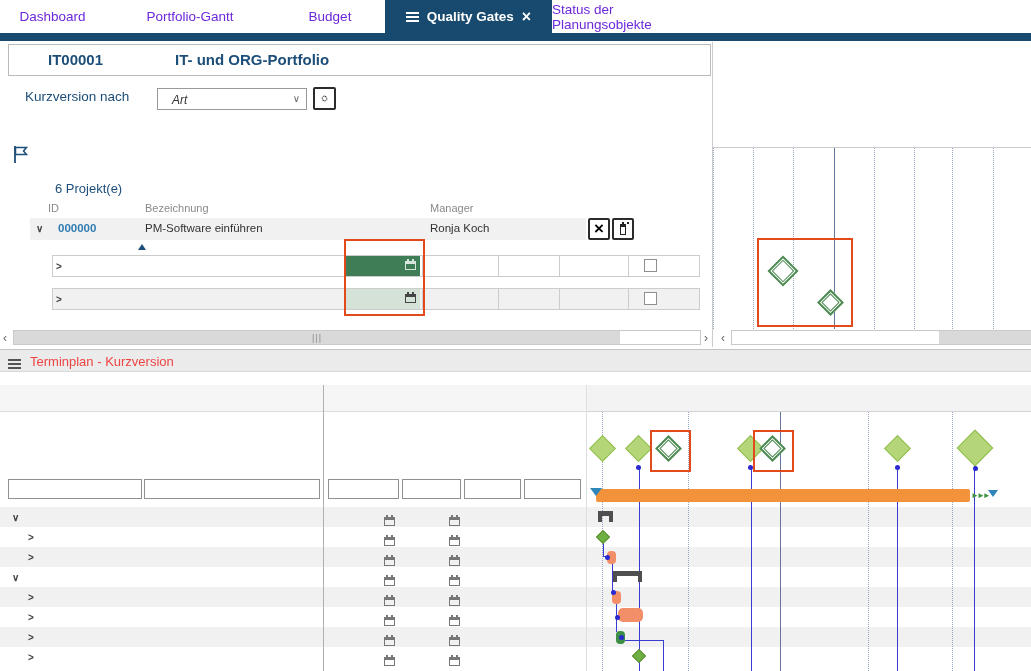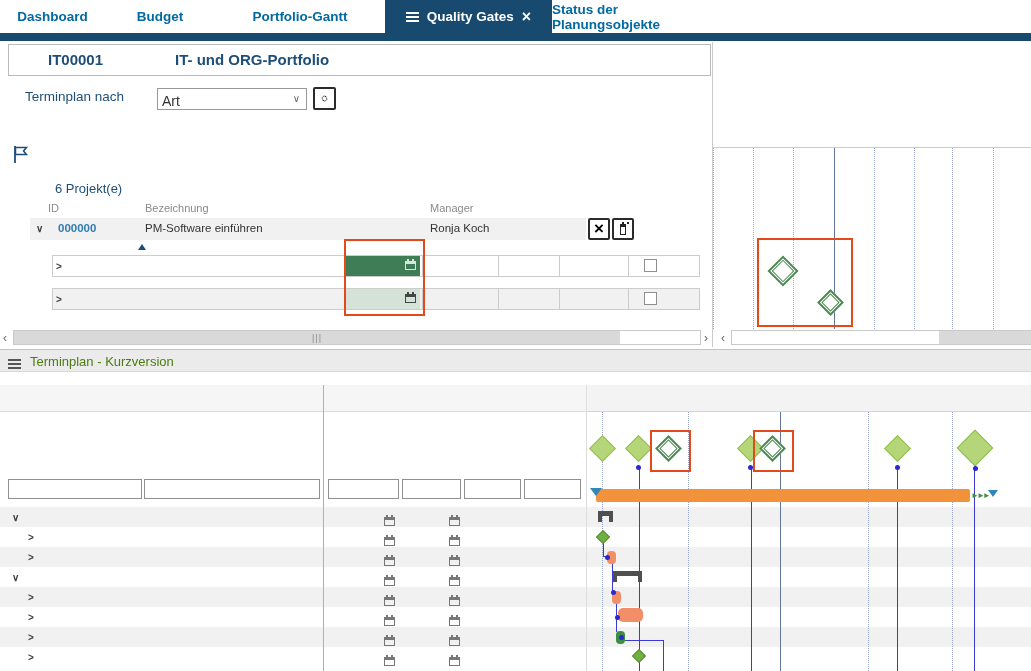--- a/index.html
+++ b/index.html
@@ -2,21 +2,21 @@
 <html><head>
 <meta charset="utf-8">
 <style>
   html,body{margin:0;padding:0;background:#fff;}
   #app{position:relative;width:1031px;height:671px;overflow:hidden;
        font-family:"Liberation Sans",sans-serif;color:#333;background:#fff;}
   .abs{position:absolute;}
   
   #tabbar{position:absolute;left:0;top:0;width:1031px;height:33px;display:flex;background:#fff;}
   .tab{height:33px;display:flex;align-items:center;justify-content:center;gap:8px;
-       font-size:13.5px;color:#0369a1;cursor:default;box-sizing:border-box;font-weight:bold;}
+       font-size:13.5px;color:#6d28d9;cursor:default;box-sizing:border-box;}
   .tab.active{background:#174a6e;color:#fff;font-weight:bold;}
   #navstrip{position:absolute;left:0;top:33px;width:1031px;height:8px;background:#174a6e;}
   .burger{width:13px;height:2px;background:#fff;box-shadow:0 4px 0 #fff,0 8px 0 #fff;margin-top:-8px;}
   .burger.gray{background:#555;box-shadow:0 4px 0 #555,0 8px 0 #555;}
   .tab .close{font-size:16px;font-weight:bold;line-height:1;}
   
   .navy{color:#1d4e79;}
   .gray-h{color:#8a8a8a;font-size:11px;}
   .blue{color:#2f7cb3;}
   .vline{position:absolute;width:0;}
@@ -64,44 +64,44 @@
 </style>
 </head>
 <body>
 
 <div id="app">
 
   <div id="tabbar">
       <div class="tab" style="width: 105px;">
         <span>Dashboard</span>
       </div>
+      <div class="tab" style="width: 170px;">
+        <span>Portfolio-Gantt</span>
+      </div>
       <div class="tab" style="width: 110px;">
         <span>Budget</span>
-      </div>
-      <div class="tab" style="width: 170px;">
-        <span>Portfolio-Gantt</span>
       </div>
       <div class="tab active" style="width: 167px;">
         <div class="burger"></div>
         <span>Quality Gates</span>
         <span class="close">×</span>
       </div>
       <div class="tab" style="width: 156px;">
         <span>Status der Planungsobjekte</span>
       </div>
     </div>
   <div id="navstrip"></div>
 
   <div class="abs" style="left:8px;top:44px;width:703px;height:32px;border:1px solid #bbb;box-sizing:border-box;background:#fff;"></div>
   <div class="abs navy" style="left:48px;top:51px;font-size:15px;font-weight:bold;">IT00001</div>
   <div class="abs navy" style="left:175px;top:51px;font-size:15px;font-weight:bold;">IT- und ORG-Portfolio</div>
 
-  <div class="abs navy" style="left:25px;top:89px;font-size:13.5px;">Terminplan nach</div>
+  <div class="abs navy" style="left:25px;top:89px;font-size:13.5px;">Kurzversion nach</div>
   <div class="abs" style="left:157px;top:88px;width:150px;height:22px;border:1px solid #999;box-sizing:border-box;background:#fff;">
-    <span style="position:absolute;left:4px;top:4px;font-size:14px;color:#333;">Art</span>
+    <span style="position:absolute;left:14px;top:4px;font-size:12px;color:#333;font-style:italic;">Art</span>
     <span style="position:absolute;right:6px;top:4px;font-size:10px;color:#666;">∨</span>
   </div>
   <button class="sqbtn" style="left:313px;top:87px;height:23px;width:23px;">
     <svg width="15" height="15" viewBox="0 0 15 15">
       <path d="M3.2 9.5 A4.6 4.6 0 0 1 11 4.4" fill="none" stroke="#222" stroke-width="1.5"></path>
       <path d="M11.8 5.5 A4.6 4.6 0 0 1 4 10.6" fill="none" stroke="#222" stroke-width="1.5"></path>
       <path d="M11 1.5 l0.4 3.4 -3.3 -0.6 z" fill="#222"></path>
       <path d="M4 13.5 l-0.4 -3.4 3.3 0.6 z" fill="#222"></path>
     </svg>
   </button>
@@ -207,21 +207,21 @@
   <span class="scrollarrow" style="left:704px;">›</span>
   <span class="scrollarrow" style="left:721px;">‹</span>
   <div class="scrolltrack" style="left:731px;top:330px;width:300px;border-right:none;">
     <div class="scrollthumb" style="right:0;top:0;width:92px;"></div>
   </div>
 
   <div class="abs" style="left:0;top:349px;width:1031px;height:23px;background:#ebebeb;border-top:1px solid #c4c4c4;border-bottom:1px solid #d8d8d8;box-sizing:border-box;"></div>
   <div class="abs" style="left:8px;top:359px;">
       <div class="burger gray" style="margin-top:0;"></div>
     </div>
-  <div class="abs" style="left:30px;top:354px;font-size:13px;color:#4d7c0f;">Terminplan - Kurzversion</div>
+  <div class="abs" style="left:30px;top:354px;font-size:13px;color:#ef4444;">Terminplan - Kurzversion</div>
 
   <div id="schedule">
       <div class="abs" style="left:0;top:385px;width:1031px;height:27px;background:#f6f6f6;border-bottom:1px solid #ddd;box-sizing:border-box;"></div>
       <div class="gray-h abs" style="left:34px;top:393px;"></div>
       <div class="abs" style="left:64px;top:391px;font-size:13px;color:#555;"></div>
       <div class="gray-h abs" style="left:78px;top:393px;"></div>
       <div class="gray-h abs" style="left:250px;top:393px;width:61px;text-align:right;"></div>
       <div class="gray-h abs" style="left:328px;top:393px;width:70px;text-align:center;"></div>
       <div class="gray-h abs" style="left:403px;top:393px;width:60px;text-align:center;"></div>
       <div class="gray-h abs" style="left:465px;top:393px;width:56px;text-align:center;"></div>

